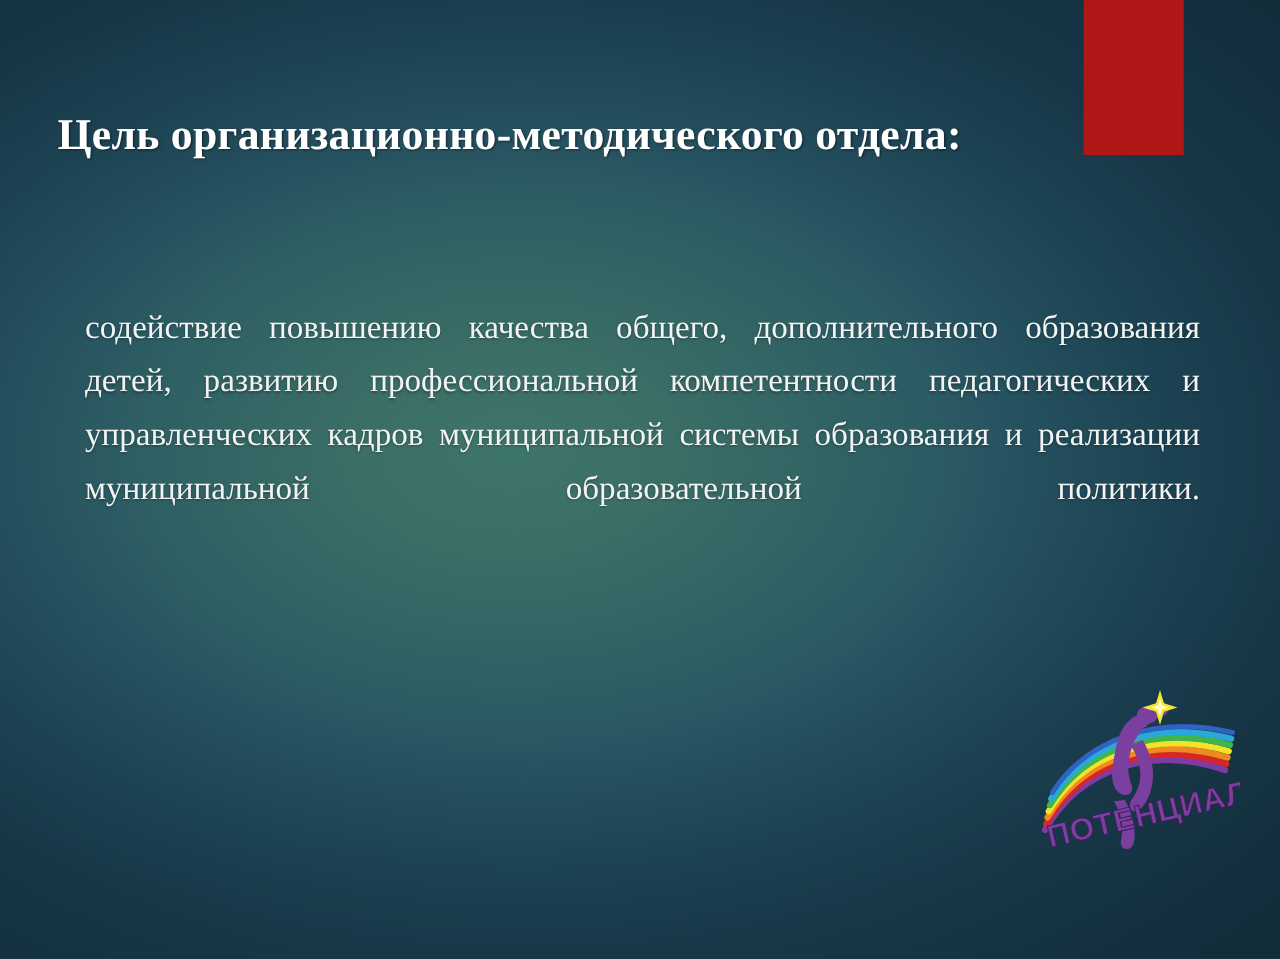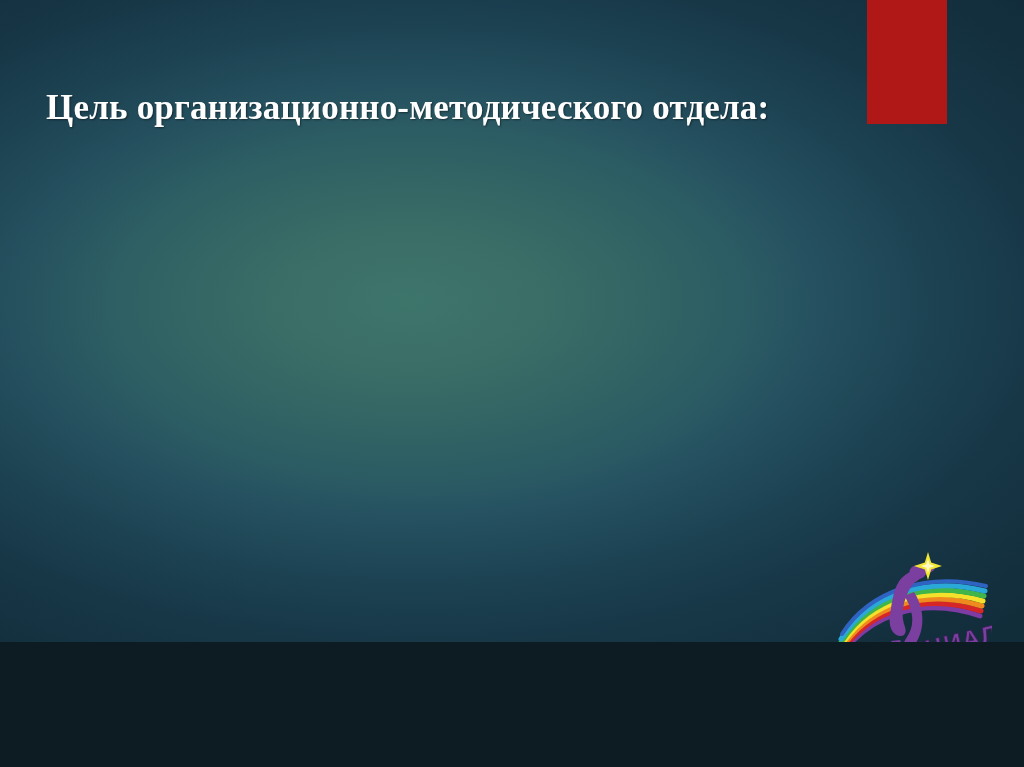--- a/index.html
+++ b/index.html
@@ -3,21 +3,21 @@
 <meta charset="utf-8">
 <style>
   html, body {
     margin: 0;
     padding: 0;
     background: #0d1b22;
   }
   .slide {
     position: relative;
     width: 1024px;
-    height: 642px;
+    height: 767px;
     overflow: hidden;
     background-color: #1d4254;
     background-image:
       radial-gradient(ellipse 62% 52% at 40% 47%, #3e756b 0%, #3a6d66 22%, #2f6164 44%, #275463 64%, #204a5b 82%, #1c4153 100%);
     font-family: "Liberation Serif", "DejaVu Serif", serif;
   }
 
   
   .vignette {
     position: absolute;
@@ -86,20 +86,23 @@
 <body>
 
 <div class="slide">
 
   <div class="vignette"></div>
 
   <div class="accent-bar"></div>
 
   <h1 class="title">Цель организационно-методического отдела:</h1>
 
+  <div class="body-text">
+    <p>содействие повышению качества общего, дополнительного образования детей, развитию профессиональной компетентности педагогических и управленческих кадров муниципальной системы образования и реализации муниципальной образовательной политики.</p>
+  </div>
 
   <div class="logo">
     <svg viewBox="0 0 162 140" xmlns="http://www.w3.org/2000/svg" aria-hidden="true">
       <defs>
         <linearGradient id="rbw1" x1="0" y1="0" x2="1" y2="0">
           <stop offset="0%" stop-color="#8e3fa8"></stop>
             <stop offset="100%" stop-color="#8e3fa8"></stop>
         </linearGradient>
       </defs>
 

